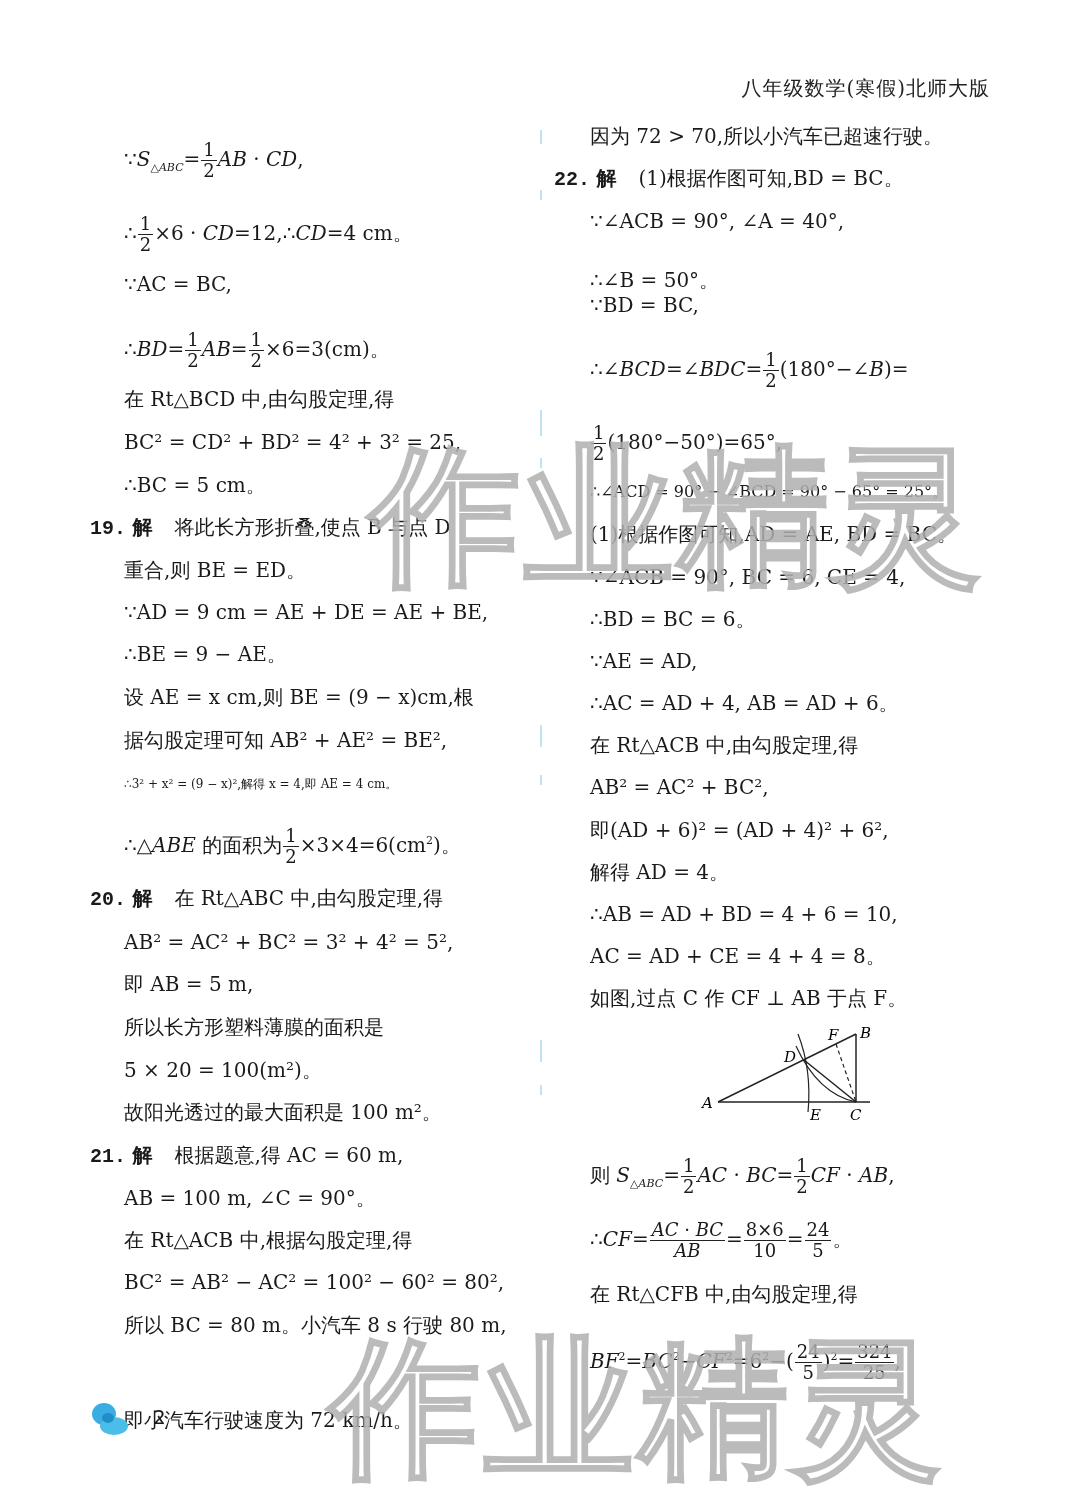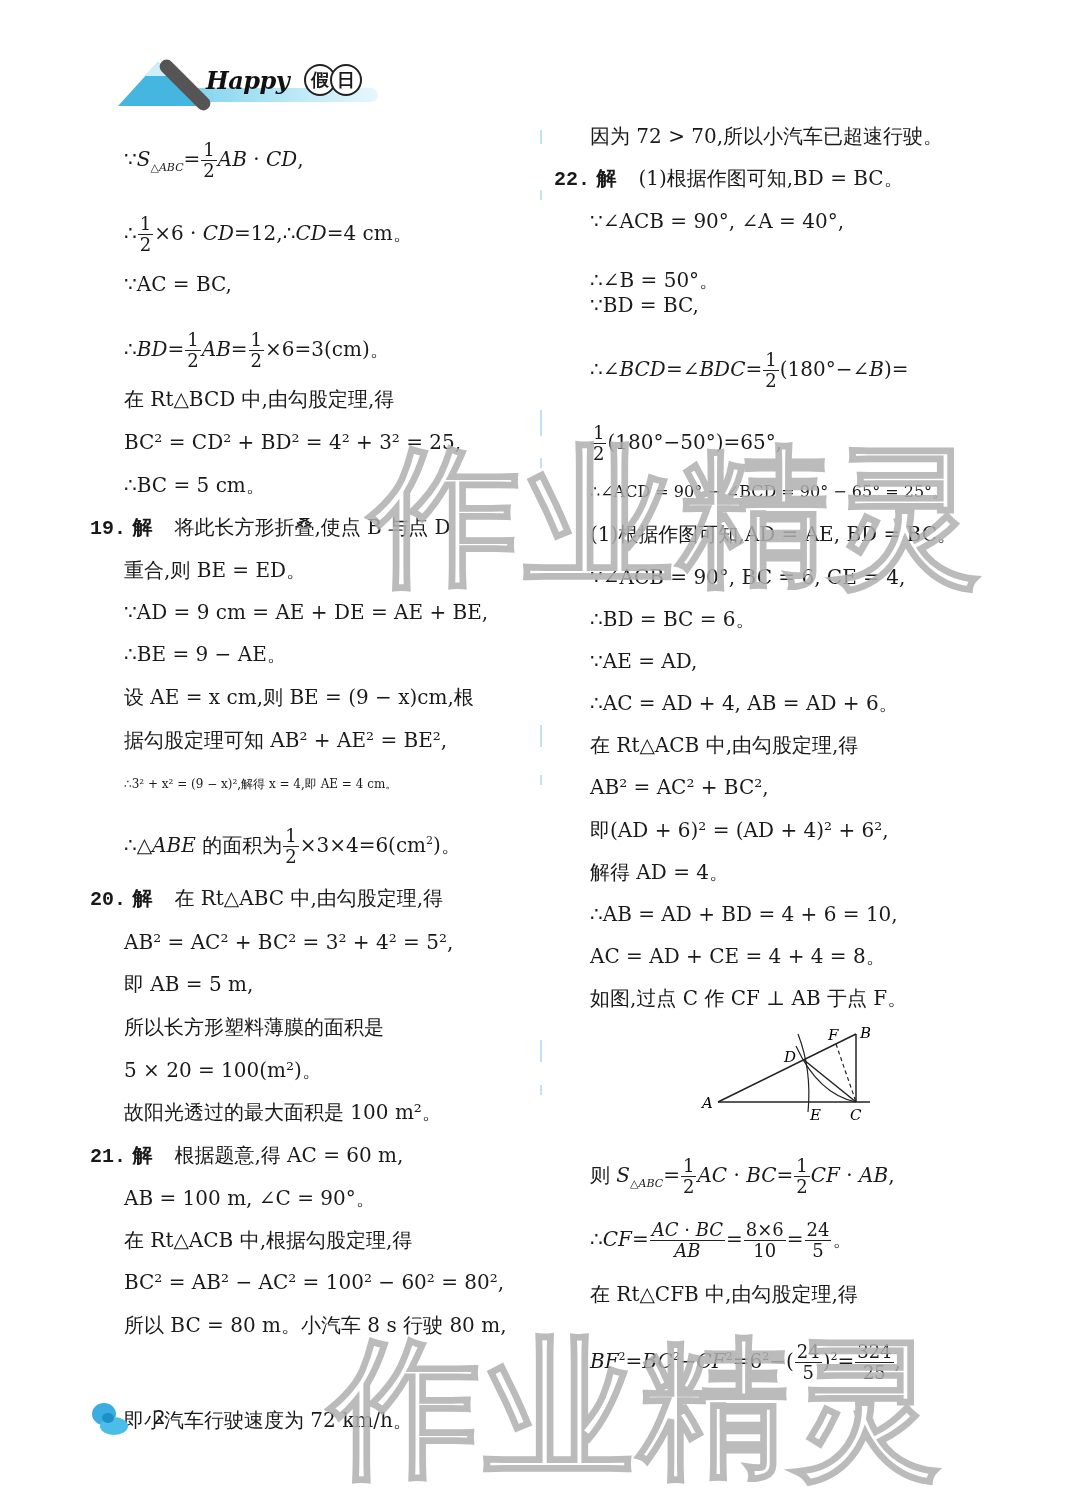--- a/index.html
+++ b/index.html
@@ -44,30 +44,21 @@
   .footer-icon { position:absolute; left:90px; top:1400px; width:42px; height:38px; }
   .page-num { position:absolute; left:153px; top:1405px; font-family:"DejaVu Sans",sans-serif; font-size:20px; }
   .watermark { position:absolute; font-family:"DejaVu Sans",sans-serif; font-weight:bold;
     font-size:150px; color:transparent; -webkit-text-stroke:2px #b0b0b0; letter-spacing:4px;
     pointer-events:none; opacity:0.85; }
 </style>
 </head>
 <body>
 
 <div class="header">
-  <div class="logo">
-    <div class="mountain"></div>
-    <div class="mountain-cap"></div>
-    <div class="wave"></div>
-    <div class="board"></div>
-    <span class="happy">Happy</span>
-    <div class="badge">
-      <span>假</span><span>日</span>
-    </div>
-  </div>
+  <div class="book-title">八年级数学(寒假)北师大版</div>
 </div>
 
 <div class="divider" style="top:130px;height:14px"></div>
 <div class="divider" style="top:190px;height:10px"></div>
 <div class="divider" style="top:410px;height:26px"></div>
 <div class="divider" style="top:458px;height:10px"></div>
 <div class="divider" style="top:725px;height:22px"></div>
 <div class="divider" style="top:775px;height:10px"></div>
 <div class="divider" style="top:1040px;height:22px"></div>
 <div class="divider" style="top:1085px;height:10px"></div>

